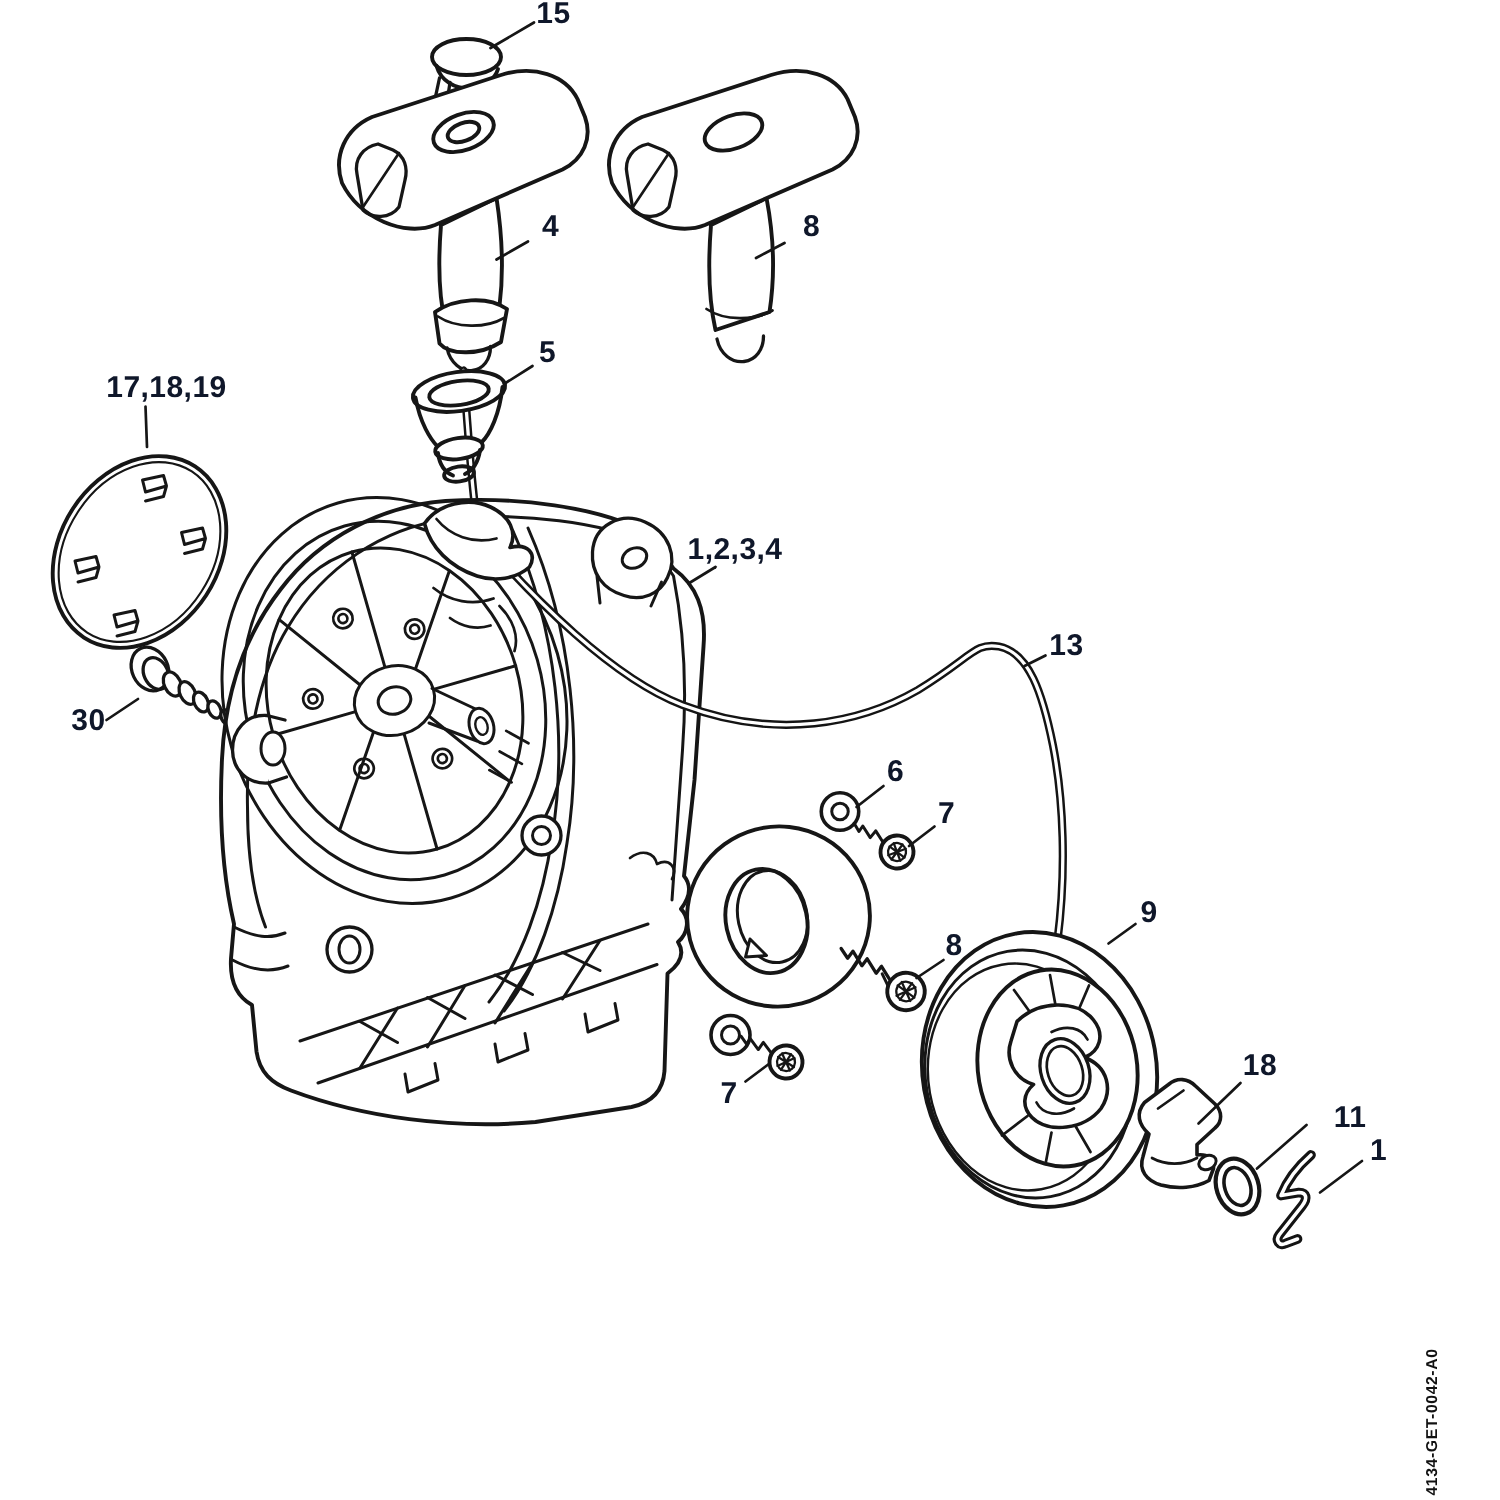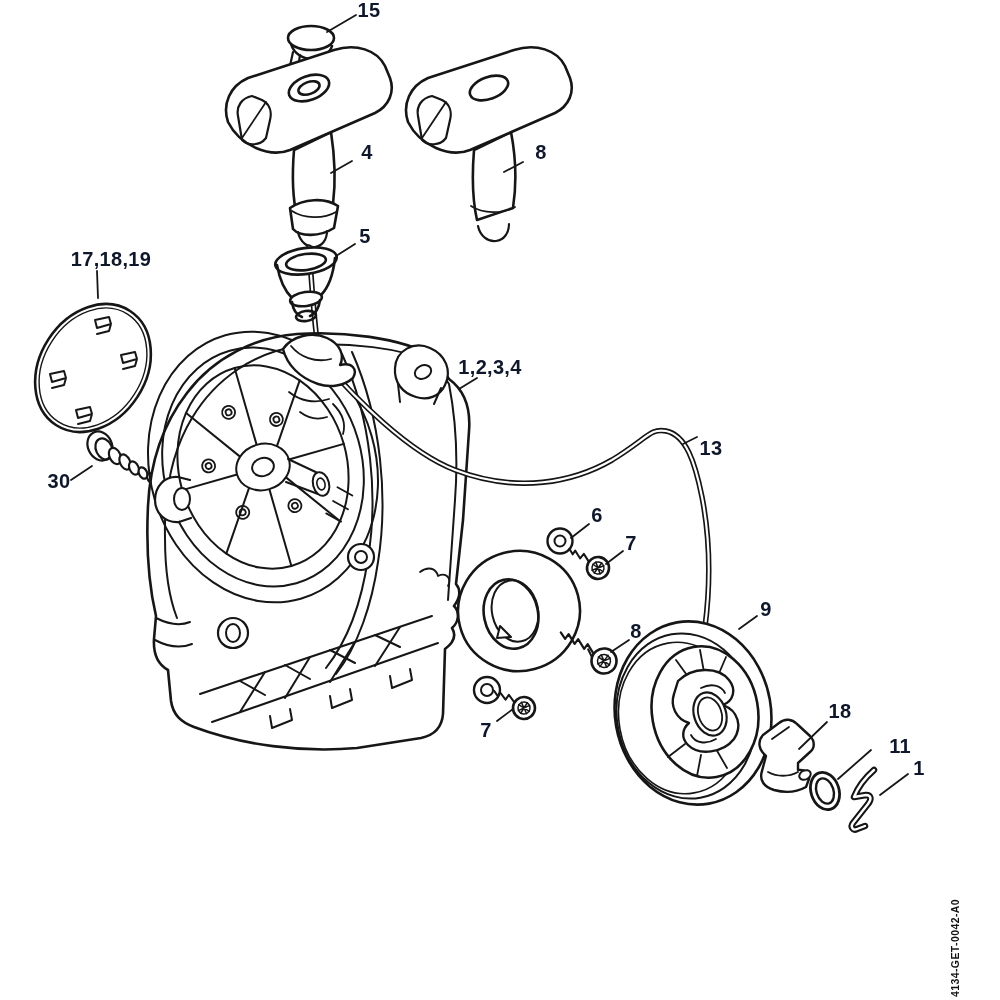--- a/index.html
+++ b/index.html
@@ -228,21 +228,21 @@
   </g>
 </svg>
 
 <div class="callout" style="left:369px;top:10px">15</div>
 <div class="callout" style="left:367px;top:152px">4</div>
 <div class="callout" style="left:541px;top:152px">8</div>
 <div class="callout" style="left:365px;top:236px">5</div>
 <div class="callout" style="left:111px;top:259px">17,18,19</div>
 <div class="callout" style="left:59px;top:481px">30</div>
 <div class="callout" style="left:490px;top:367px">1,2,3,4</div>
-<div class="callout" style="left:711px;top:448px">13</div>
+<div class="callout" style="left:711px;top:431px">13</div>
 <div class="callout" style="left:597px;top:515px">6</div>
 <div class="callout" style="left:631px;top:543px">7</div>
 <div class="callout" style="left:636px;top:631px">8</div>
 <div class="callout" style="left:486px;top:730px">7</div>
 <div class="callout" style="left:766px;top:609px">9</div>
 <div class="callout" style="left:840px;top:711px">18</div>
 <div class="callout" style="left:900px;top:746px">11</div>
 <div class="callout" style="left:919px;top:768px">1</div>
 
 <div class="drawnum">4134-GET-0042-A0</div>

